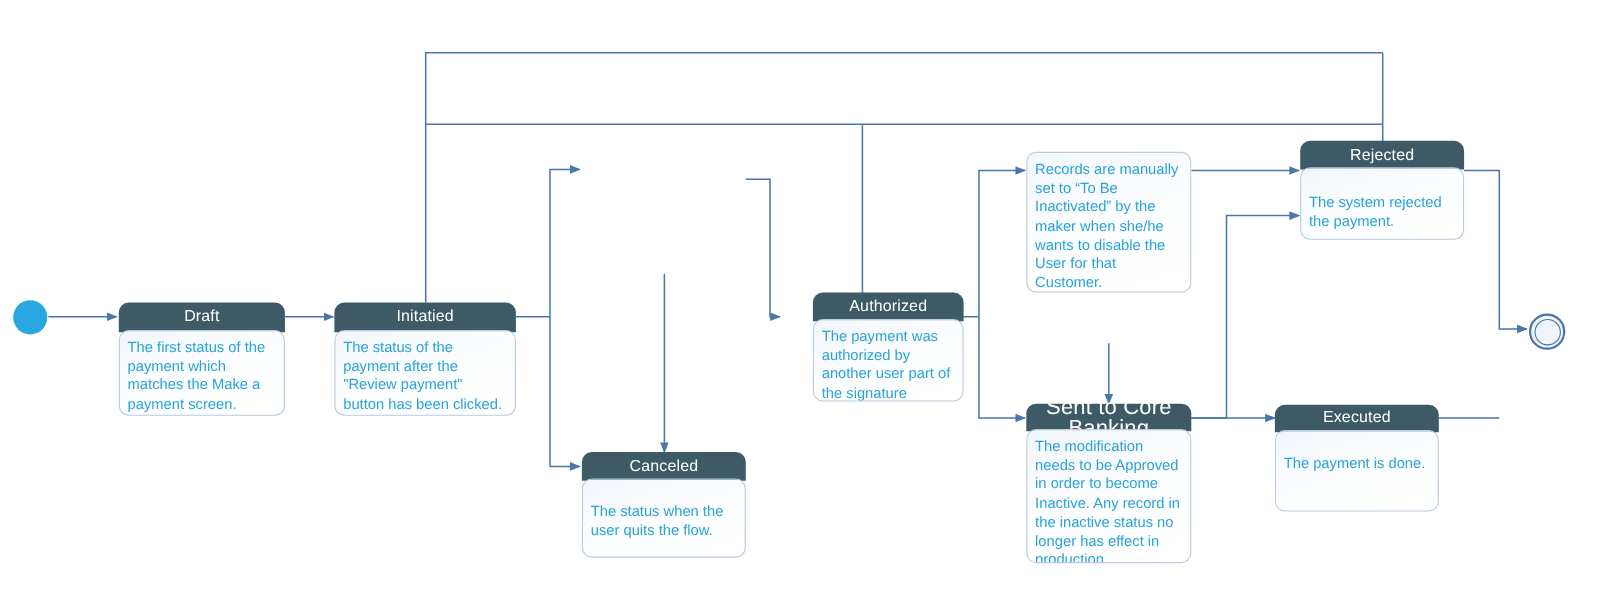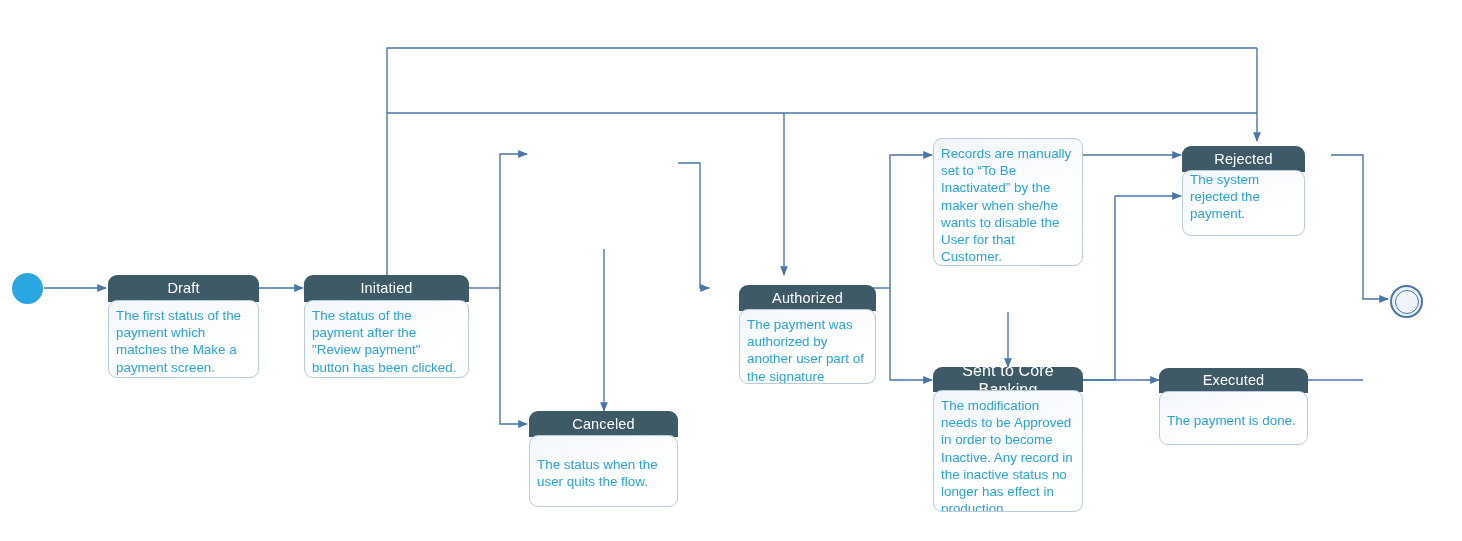--- a/index.html
+++ b/index.html
@@ -27,21 +27,21 @@
     border:1px solid #b9cbdd;
     border-radius:9px;
     color:#29a3d9;
     font-size:13.4px;
     line-height:17.2px;
     padding:6px 7px 5px 7px;
     margin-top:-2px;
     position:relative;
     overflow:hidden;
   }
-  .node .body.padtop{padding-top:0;}
+  .node .body.padtop{padding-top:22px;}
   .node .body.padtop2{padding-top:20px;}
 
   .startnode{position:absolute;border-radius:50%;background:#29a7e1;}
   .endnode{position:absolute;border-radius:50%;
     background:#eef4fa;border:2px solid #4a76a8;}
   .endnode .inner{position:absolute;inset:2.5px;border-radius:50%;
     border:1.5px solid #4a76a8;background:#eef4fa;}
 </style>
 </head>
 <body>
@@ -109,37 +109,37 @@
     <div class="hdr" style="height:27px;">Initatied</div>
     <div class="body" style="height:78px;">The status of the payment after the "Review payment" button has been clicked.</div>
   </div>
 
 
   <div class="node" style="left:529px;top:411px;width:149px;">
     <div class="hdr" style="height:26px;">Canceled</div>
     <div class="body padtop2" style="height:72px;">The status when the user quits the flow.</div>
   </div>
 
-  <div class="node" style="left:710px;top:285px;width:166px;padding-left:29px;">
+  <div class="node" style="left:710px;top:266px;width:166px;padding-left:29px;">
     <div class="hdr" style="height:26px;">Authorized</div>
     <div class="body" style="height:75px;">The payment was authorized by another user part of the signature schema.</div>
   </div>
 
   <div class="node" style="left:933px;top:140px;width:150px;">
     <div class="body" style="height:128px;">Records are manually set to “To Be Inactivated” by the maker when she/he wants to disable the User for that Customer.</div>
   </div>
 
   <div class="node" style="left:933px;top:367px;width:150px;">
-    <div class="hdr" style="height:25px;font-size:16px;">Sent to Core Banking</div>
+    <div class="hdr" style="height:25px;font-size:20px;">Sent to Core Banking</div>
     <div class="body" style="height:122px;">The modification needs to be Approved in order to become Inactive. Any record in the inactive status no longer has effect in production.</div>
   </div>
 
-  <div class="node" style="left:1182px;top:146px;width:123px;">
+  <div class="node" style="left:1182px;top:128px;width:149px;">
     <div class="hdr" style="height:26px;">Rejected</div>
     <div class="body padtop" style="height:66px;">The system rejected the payment.</div>
   </div>
 
   <div class="node" style="left:1159px;top:368px;width:149px;">
     <div class="hdr" style="height:25px;">Executed</div>
-    <div class="body padtop2" style="height:54px;">The payment is done.</div>
+    <div class="body padtop2" style="height:74px;">The payment is done.</div>
   </div>
 
 </div>
 
 </body></html>

